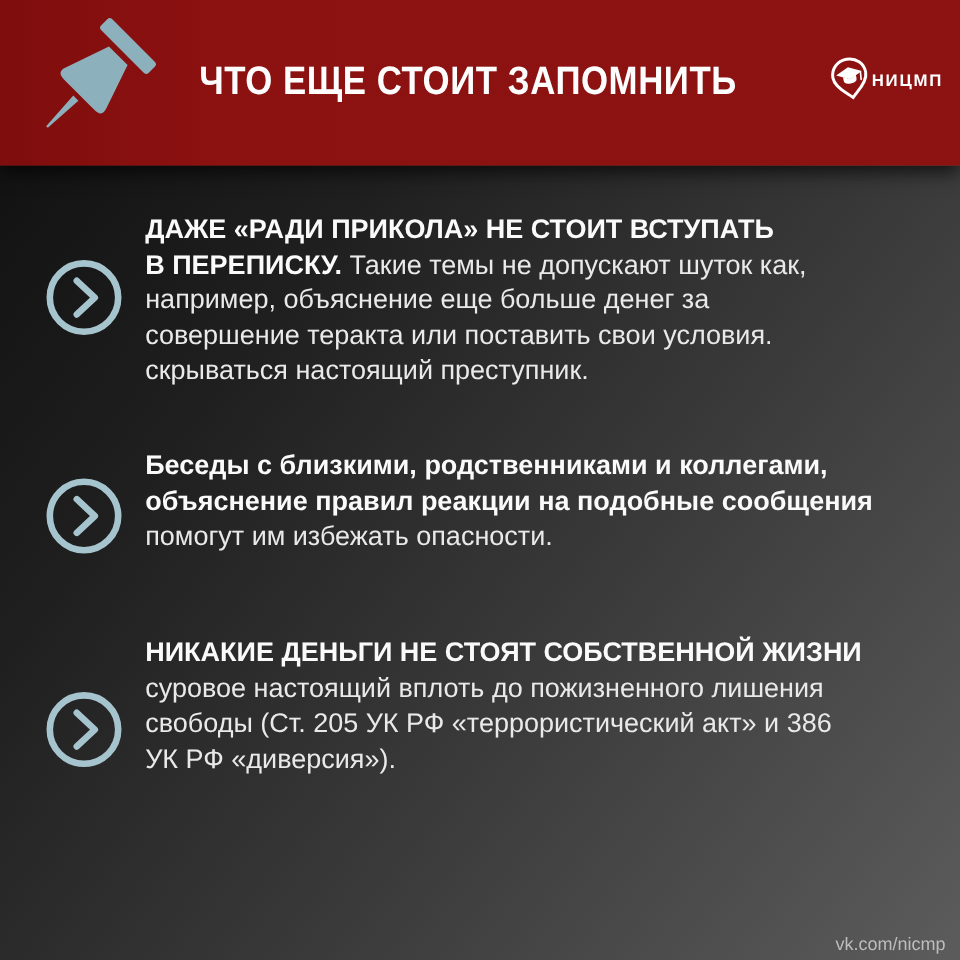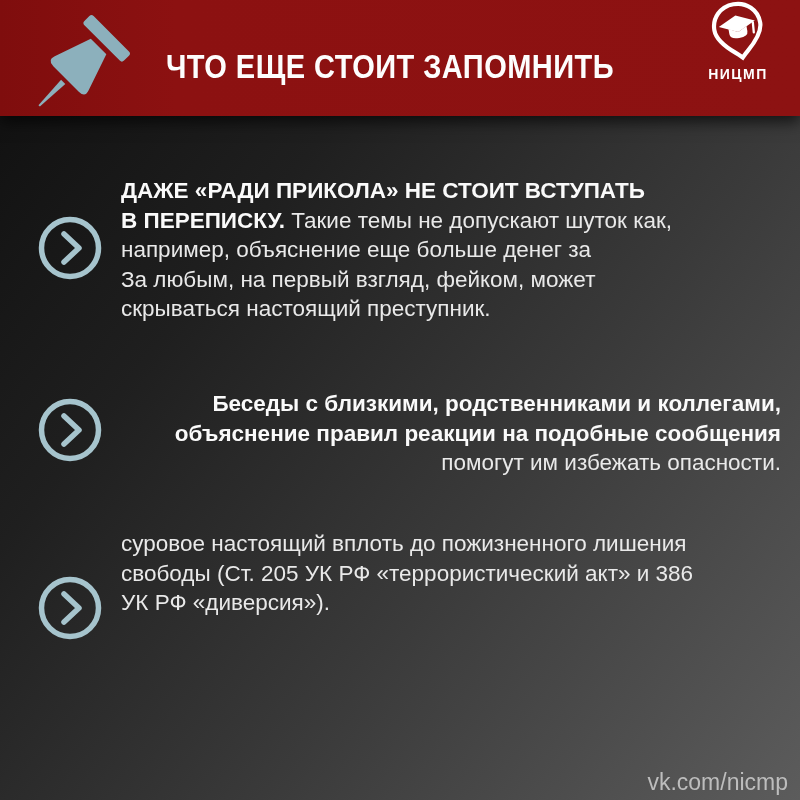--- a/index.html
+++ b/index.html
@@ -6,70 +6,70 @@
   html,body { width:800px; height:800px; }
   body { font-family:"Liberation Sans", sans-serif; overflow:hidden; }
 
   .poster {
     position:relative; width:800px; height:800px;
     background:linear-gradient(128deg, #0e0e0e 0%, #1f1f1f 30%, #3a3a3a 62%, #5c5c5c 100%);
   }
 
   
   .header {
-    position:absolute; top:0; left:0; width:800px; height:116px;
+    position:absolute; top:0; left:0; width:800px; height:138px;
     background:linear-gradient(90deg, #7f0d0d 0%, #8c1111 22%, #8d1212 100%);
     box-shadow:0 6px 14px rgba(0,0,0,0.65);
     z-index:2;
   }
   .pin-box {
     position:absolute; left:24px; top:10px; width:118px; height:114px;
   }
   .pin-box svg { width:100%; height:100%; }
   .title {
     position:absolute; left:166px; top:0; height:133px;
     display:flex; align-items:center;
     color:#fdfdfd; font-size:33px; font-weight:700; letter-spacing:0.5px;
     transform:scaleX(0.88); transform-origin:left center;
     white-space:nowrap;
   }
   .logo {
-    position:absolute; right:14px; top:0; width:96px; height:96px;
-    display:flex; flex-direction:column; align-items:center;
+    position:absolute; right:14px; top:18px; width:96px; height:96px;
+    display:flex; flex-direction:row; align-items:center;
   }
   .logo svg { width:62px; height:64px; }
   .logo-text {
     margin-top:2px; color:#ffffff; font-size:14px; font-weight:700;
     letter-spacing:1.5px;
   }
 
   
   .content { position:absolute; inset:0; z-index:1; }
 
   .bullet {
     position:absolute; left:36px; width:68px; height:68px;
   }
   .bullet svg { width:100%; height:100%; }
   .bullet.b1 { top:214px; }
   .bullet.b2 { top:396px; }
   .bullet.b3 { top:574px; }
 
   .block { position:absolute; left:121px; width:660px; }
   .block.k1 { top:176px; }
-  .block.k2 { top:389px;text-align:right; }
+  .block.k2 { top:373px; }
   .block.k3 { top:529px; }
   .line {
     height:29.5px; line-height:29.5px; white-space:nowrap;
     font-size:22.5px; color:#e9e9e9;
   }
   .line .b { font-weight:700; color:#fafafa; }
 
   .watermark {
     position:absolute; right:12px; bottom:4px;
-    font-size:23px; color:#bdbdbd; z-index:2;
+    font-size:15px; color:#bdbdbd; z-index:2;
   }
 </style>
 </head>
 <body>
 
 <div class="poster">
 
   <div class="header">
     <div class="pin-box">
       <svg viewBox="0 0 118 114">
@@ -115,29 +115,30 @@
       <svg viewBox="0 0 68 68" fill="none" stroke="#a6c4cd" stroke-width="5.5">
         <circle cx="34" cy="34" r="28.5"></circle>
         <polyline points="28,20 43,34 28,48" stroke-linecap="round" stroke-linejoin="round"></polyline>
       </svg>
     </div>
 
     <div class="block k1">
         <div class="line"><span class="b">ДАЖЕ «РАДИ ПРИКОЛА» НЕ СТОИТ ВСТУПАТЬ</span></div>
         <div class="line"><span class="b">В ПЕРЕПИСКУ.</span> Такие темы не допускают шуток как,</div>
         <div class="line">например, объяснение еще больше денег за</div>
-        <div class="line">За любым, на первый взгляд, фейком, может</div>
+        <div class="line">совершение теракта или поставить свои условия.</div>
         <div class="line">скрываться настоящий преступник.</div>
       </div>
     <div class="block k2">
         <div class="line"><span class="b">Беседы с близкими, родственниками и коллегами,</span></div>
         <div class="line"><span class="b">объяснение правил реакции на подобные сообщения</span></div>
         <div class="line">помогут им избежать опасности.</div>
       </div>
     <div class="block k3">
+        <div class="line"><span class="b">НИКАКИЕ ДЕНЬГИ НЕ СТОЯТ СОБСТВЕННОЙ ЖИЗНИ</span></div>
         <div class="line">суровое настоящий вплоть до пожизненного лишения</div>
         <div class="line">свободы (Ст. 205 УК РФ «террористический акт» и 386</div>
         <div class="line">УК РФ «диверсия»).</div>
       </div>
   </div>
 
   <div class="watermark">vk.com/nicmp</div>
 </div>
 
 </body></html>

